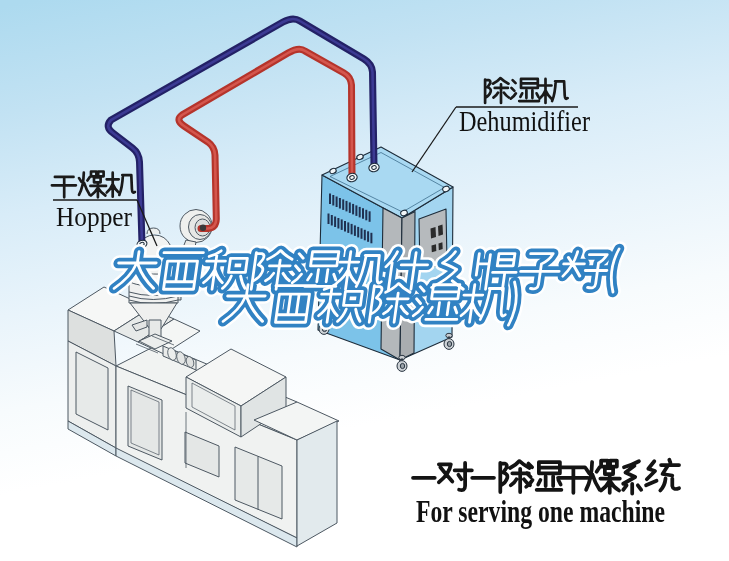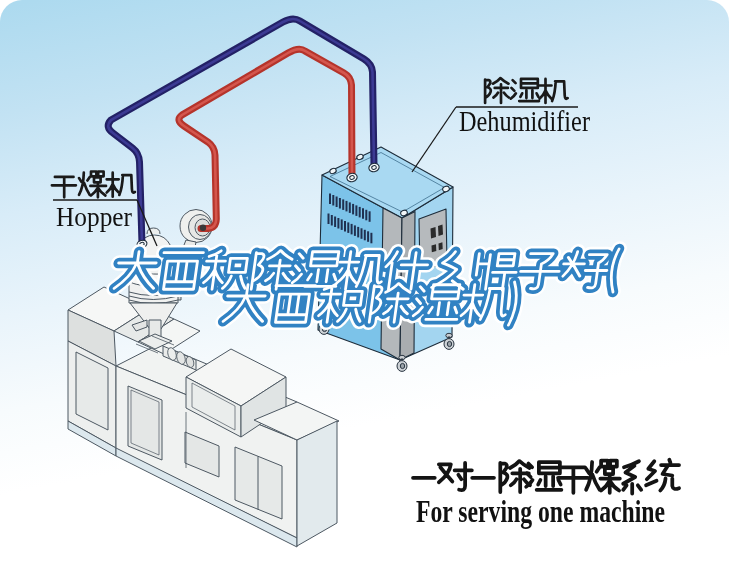--- a/index.html
+++ b/index.html
@@ -1,16 +1,16 @@
 <!DOCTYPE html>
 <html><head><meta charset="utf-8">
 <style>
 html,body{margin:0;padding:0;background:#fff;}
 #stage{position:relative;width:729px;height:561px;overflow:hidden;
-font-family:"Liberation Sans",sans-serif;border-radius:22px;}
+font-family:"Liberation Sans",sans-serif;}
 </style></head>
 <body>
 <div id="stage">
 <svg width="729" height="561" viewBox="0 0 729 561" xmlns="http://www.w3.org/2000/svg">
 <defs>
 <path id="gda" d="M8 32 H88 M48 8 V32 M46 34 Q38 62 6 86 M50 36 Q64 64 90 86"></path>
 <path id="gmian" d="M6 10 H90 M16 28 H80 V88 H16 Z M40 30 V72 M58 30 V72 M18 72 H78"></path>
 <path id="gji2" d="M32 6 Q22 14 8 18 M4 28 H44 M24 12 V88 M24 46 Q17 64 4 74 M24 46 Q32 64 44 74 M54 22 H90 V52 H54 Z M61 60 Q57 76 46 86 M81 60 Q86 76 94 86"></path>
 <path id="gchu" d="M12 10 V88 M12 12 H24 Q32 14 28 24 L20 36 Q34 40 30 52 Q26 64 14 70 M62 6 Q54 16 38 24 M64 6 Q74 16 90 24 M44 38 H88 M65 26 V88 M55 54 Q50 64 40 70 M75 54 Q82 64 91 70"></path>
 <path id="gshi" d="M8 12 L18 22 M4 38 L14 48 M2 74 Q12 68 19 56 M36 8 H92 V38 H36 Z M36 23 H92 M54 46 V72 M74 46 V72 M40 56 L34 68 M88 56 L94 68 M30 82 H96"></path>

